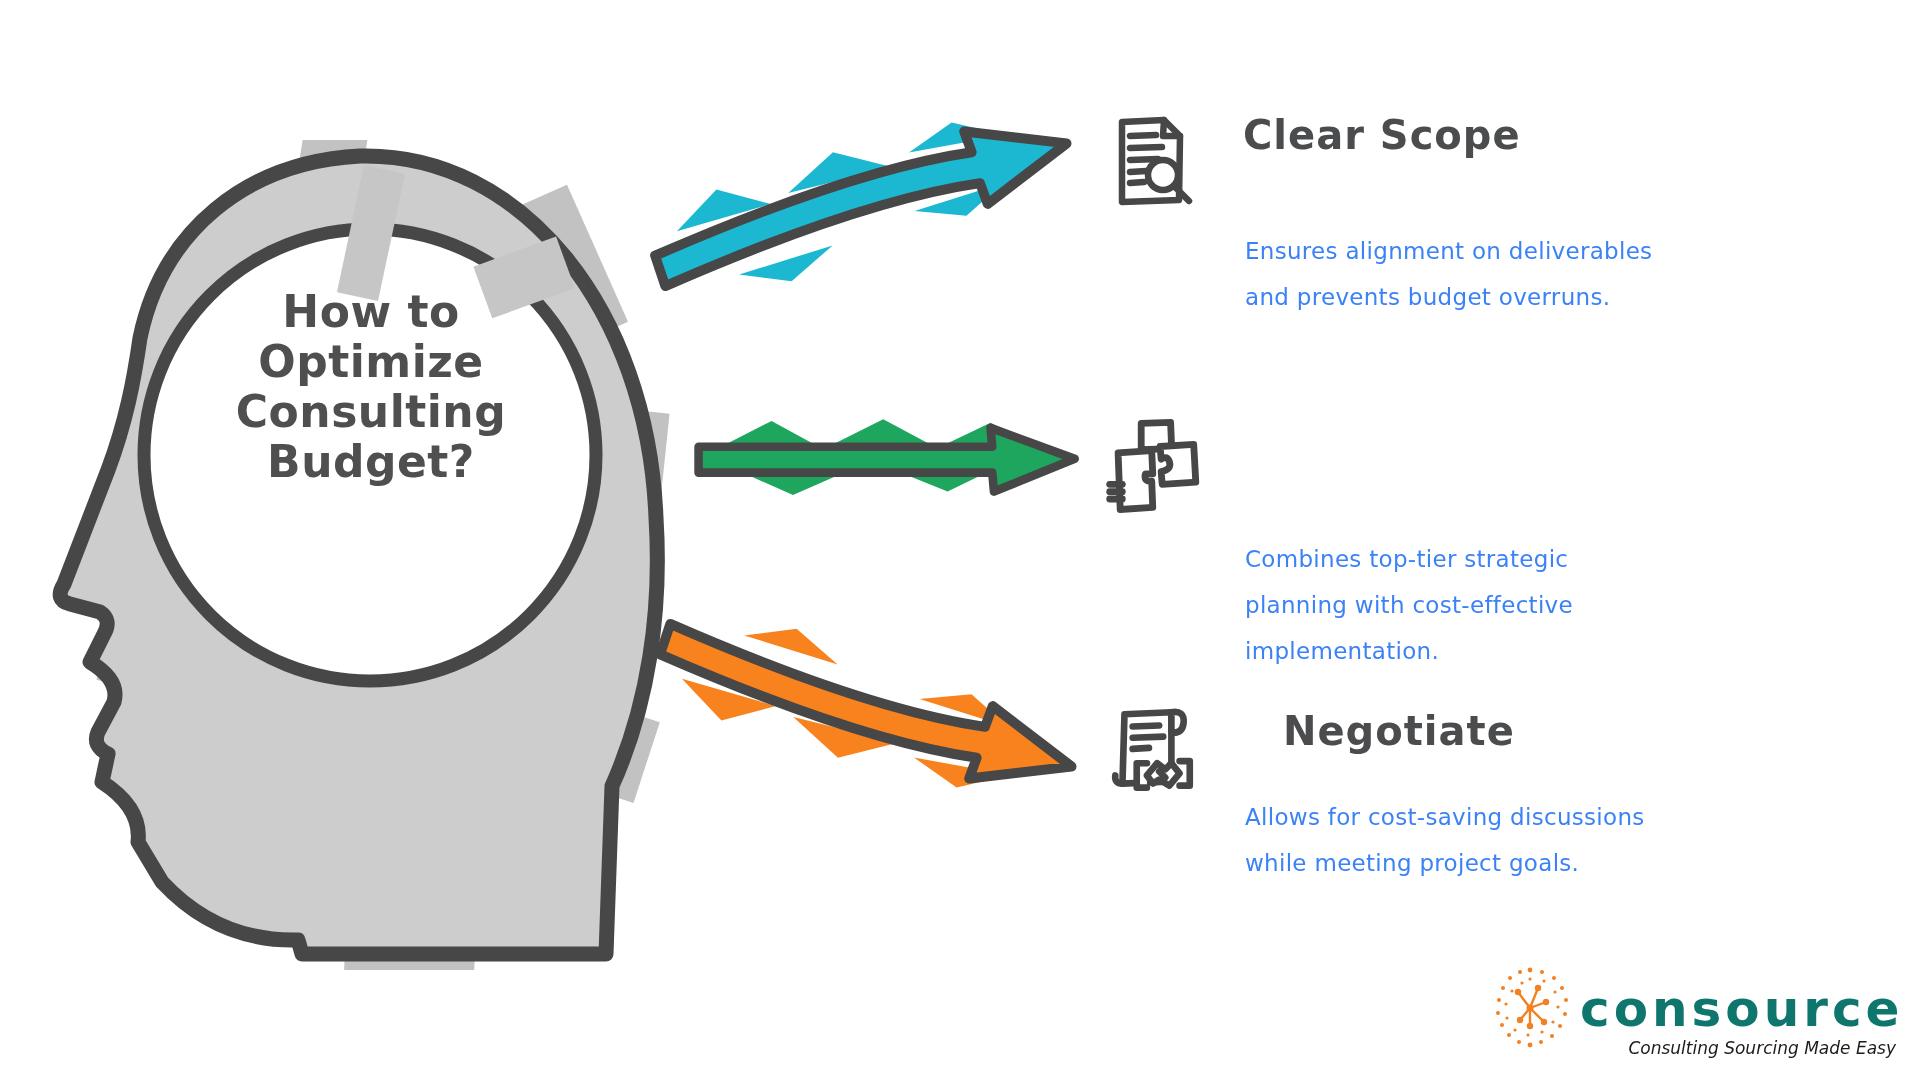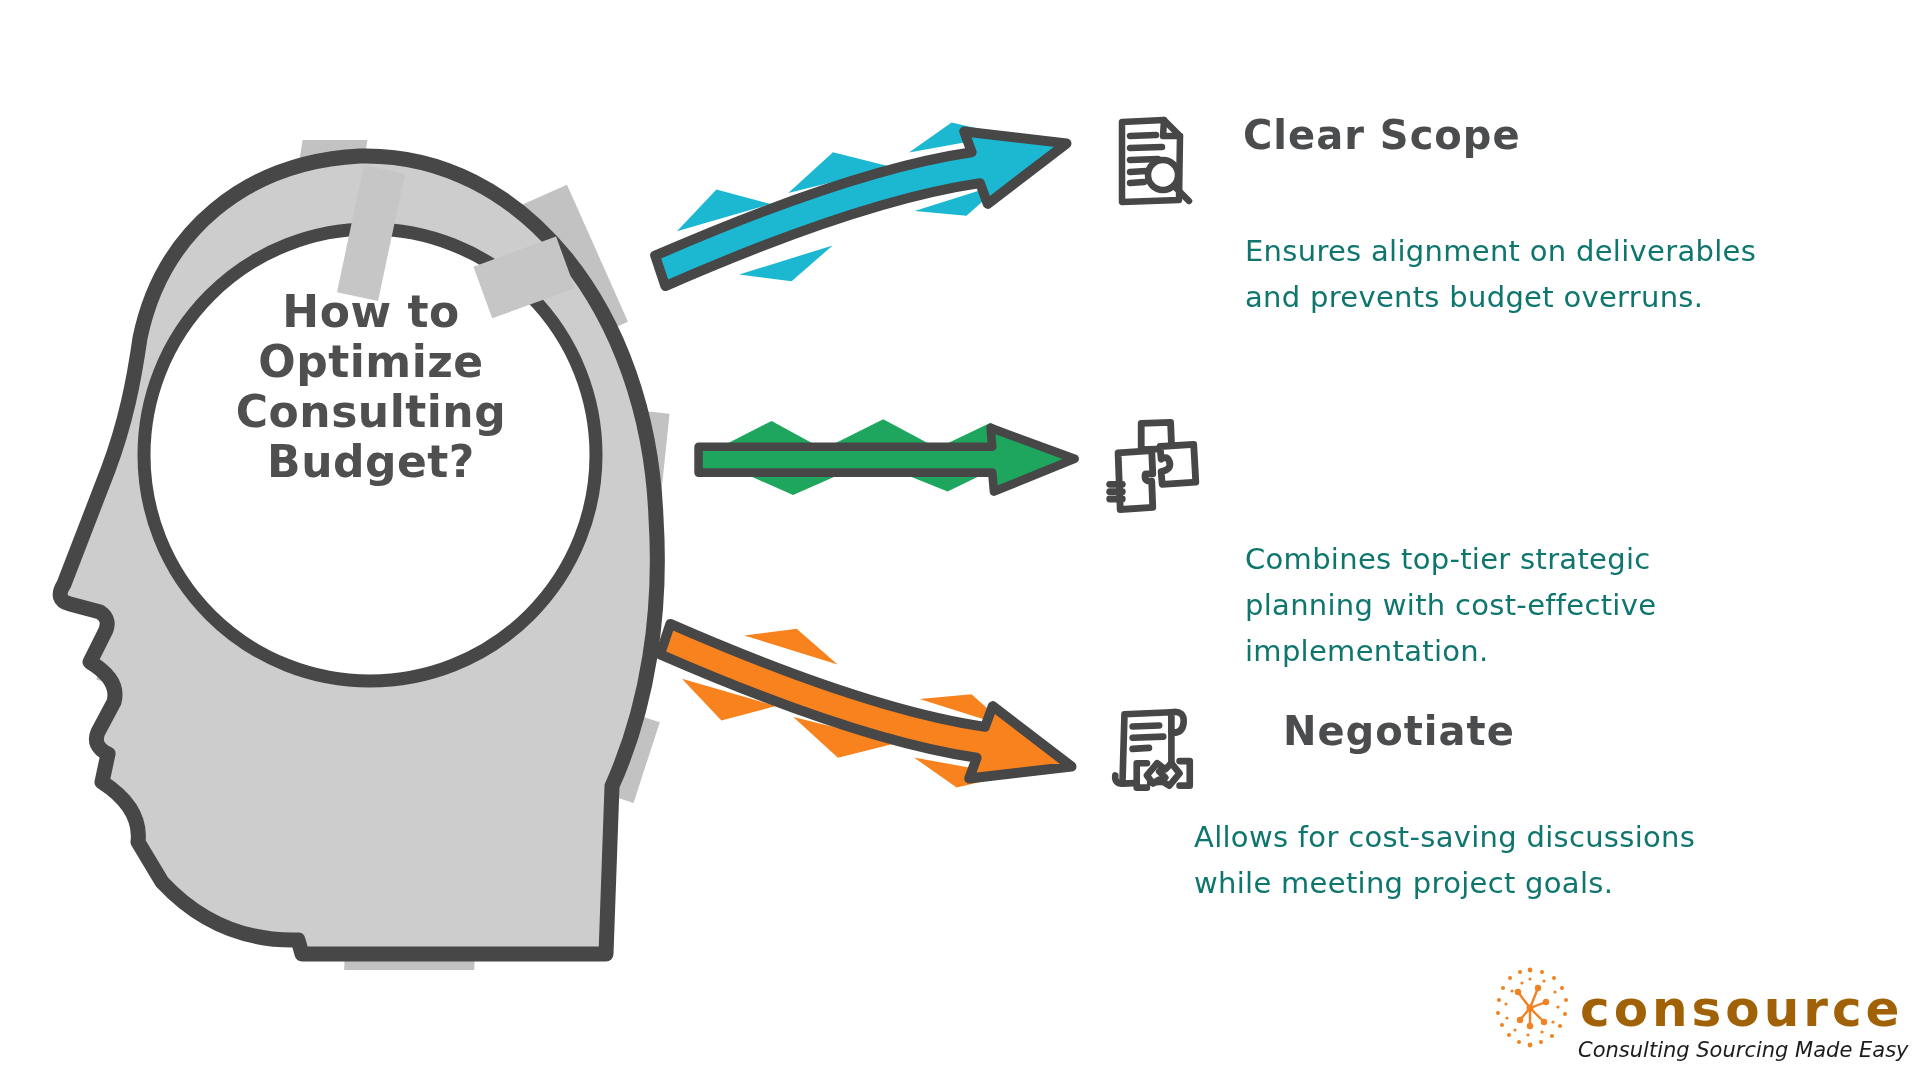--- a/index.html
+++ b/index.html
@@ -23,30 +23,30 @@
   .arrow .main{stroke:#474747;stroke-width:10;stroke-linejoin:round;stroke-linecap:round;}
   #arrow-clear-scope{left:640px;top:140px;width:450px;height:150px;transform:rotate(-15deg);}
   #arrow-hybrid-models{left:690px;top:402px;width:395px;height:112px;}
   #arrow-negotiate{left:645px;top:620px;width:450px;height:150px;transform:rotate(15deg);}
   
   .icon-box{position:absolute;}
   .icon-box svg{width:100%;height:100%;}
   .sketch{stroke:#474747;stroke-width:6.5;fill:none;stroke-linecap:round;stroke-linejoin:round;}
   .sketch-fill{stroke:#474747;stroke-width:6.5;fill:#ffffff;stroke-linecap:round;stroke-linejoin:round;}
   .title{position:absolute;font-size:40px;font-weight:700;color:#4b4c4e;letter-spacing:1px;white-space:nowrap;}
-  .desc{position:absolute;font-size:29px;line-height:46px;color:#0f766e;letter-spacing:0.3px;white-space:nowrap;}
+  .desc{position:absolute;font-size:23px;line-height:46px;color:#3b82f6;letter-spacing:0.3px;white-space:nowrap;}
   .desc span{display:block;}
   
   #logo-icon{position:absolute;left:1492px;top:962px;width:80px;height:90px;}
   .lg-dot{fill:#f28122;}
   .lg-line{stroke:#f28122;stroke-width:2.4;fill:none;stroke-linecap:round;}
   #logo-wordmark{position:absolute;left:1580px;top:980px;font-size:50px;font-weight:700;
-    letter-spacing:4px;color:#a16207;}
-  #logo-tagline{position:absolute;left:1578px;top:1038px;width:318px;text-align:center;
-    font-size:21px;font-style:italic;font-weight:500;color:#1c1c1c;white-space:nowrap;}
+    letter-spacing:4px;color:#0f766e;}
+  #logo-tagline{position:absolute;left:1578px;top:1038px;width:318px;text-align:right;
+    font-size:17px;font-style:italic;font-weight:500;color:#1c1c1c;white-space:nowrap;}
 </style>
 </head>
 <body>
 
 <div id="stage">
 
   <svg id="head-svg" viewBox="0 0 625 830" aria-hidden="true">
 
     <rect class="patch" x="250" y="-10" width="64" height="58" transform="rotate(9 282 19)"></rect>
     <rect class="patch" x="492" y="50" width="58" height="150" transform="rotate(-24 521 125)"></rect>
@@ -159,21 +159,21 @@
       <line class="sketch" x1="32" y1="35" x2="62" y2="34"></line>
       <line class="sketch" x1="32" y1="46" x2="48" y2="45"></line>
       <path class="sketch" d="M 22 80 Q 14 80 15 72"></path>
       <path class="sketch-fill" d="M 46 60 L 36 60 L 36 84 L 46 84"></path>
       <path class="sketch-fill" d="M 78 58 L 88 58 L 88 82 L 78 82"></path>
       <path class="sketch-fill" d="M 46 72 L 56 60 L 64 66 L 70 60 L 78 70 L 68 82 L 58 76 L 52 80 Z"></path>
       <path class="sketch" d="M 58 68 L 64 74"></path>
     </svg>
   </div>
   <div class="title" style="left:1243px;top:708px;margin-left:40px;">Negotiate</div>
-  <div class="desc" style="left:1194px;top:794px;margin-top:20px;">
+  <div class="desc" style="left:1245px;top:794px;">
     <span>Allows for cost-saving discussions</span>
     <span>while meeting project goals.</span>
   </div>
 
   <svg id="logo-icon" viewBox="0 0 80 90">
     <line class="lg-line" x1="38" y1="46" x2="26" y2="30"></line>
     <line class="lg-line" x1="38" y1="46" x2="46" y2="26"></line>
     <line class="lg-line" x1="38" y1="46" x2="54" y2="40"></line>
     <line class="lg-line" x1="38" y1="46" x2="52" y2="60"></line>
     <line class="lg-line" x1="38" y1="46" x2="28" y2="58"></line>

